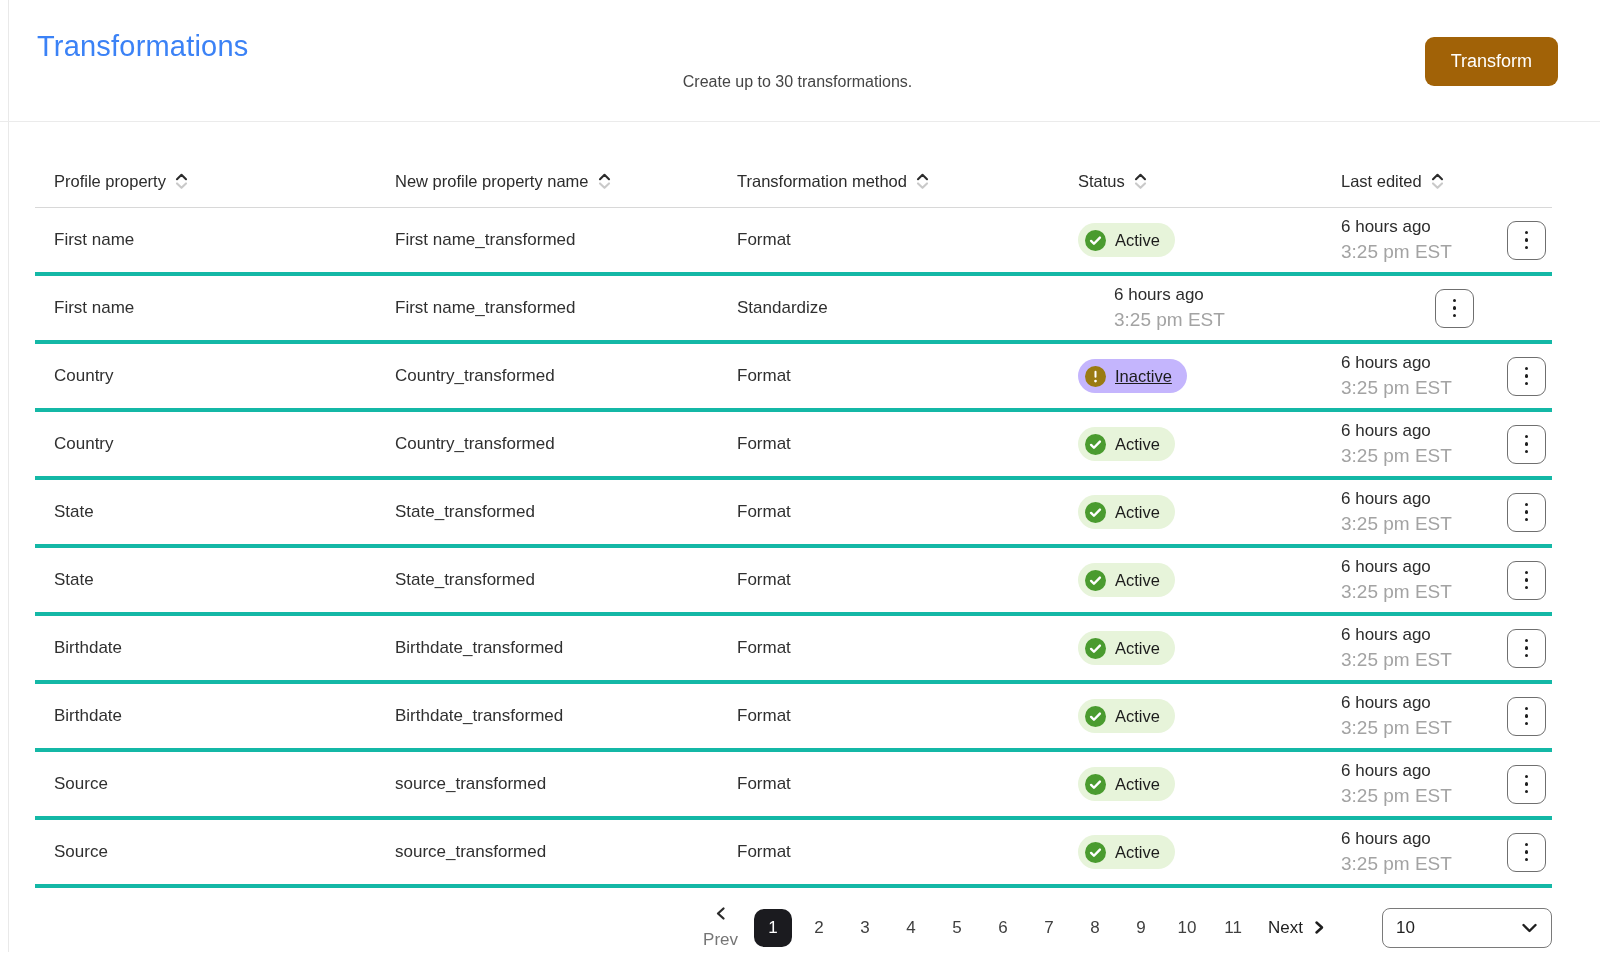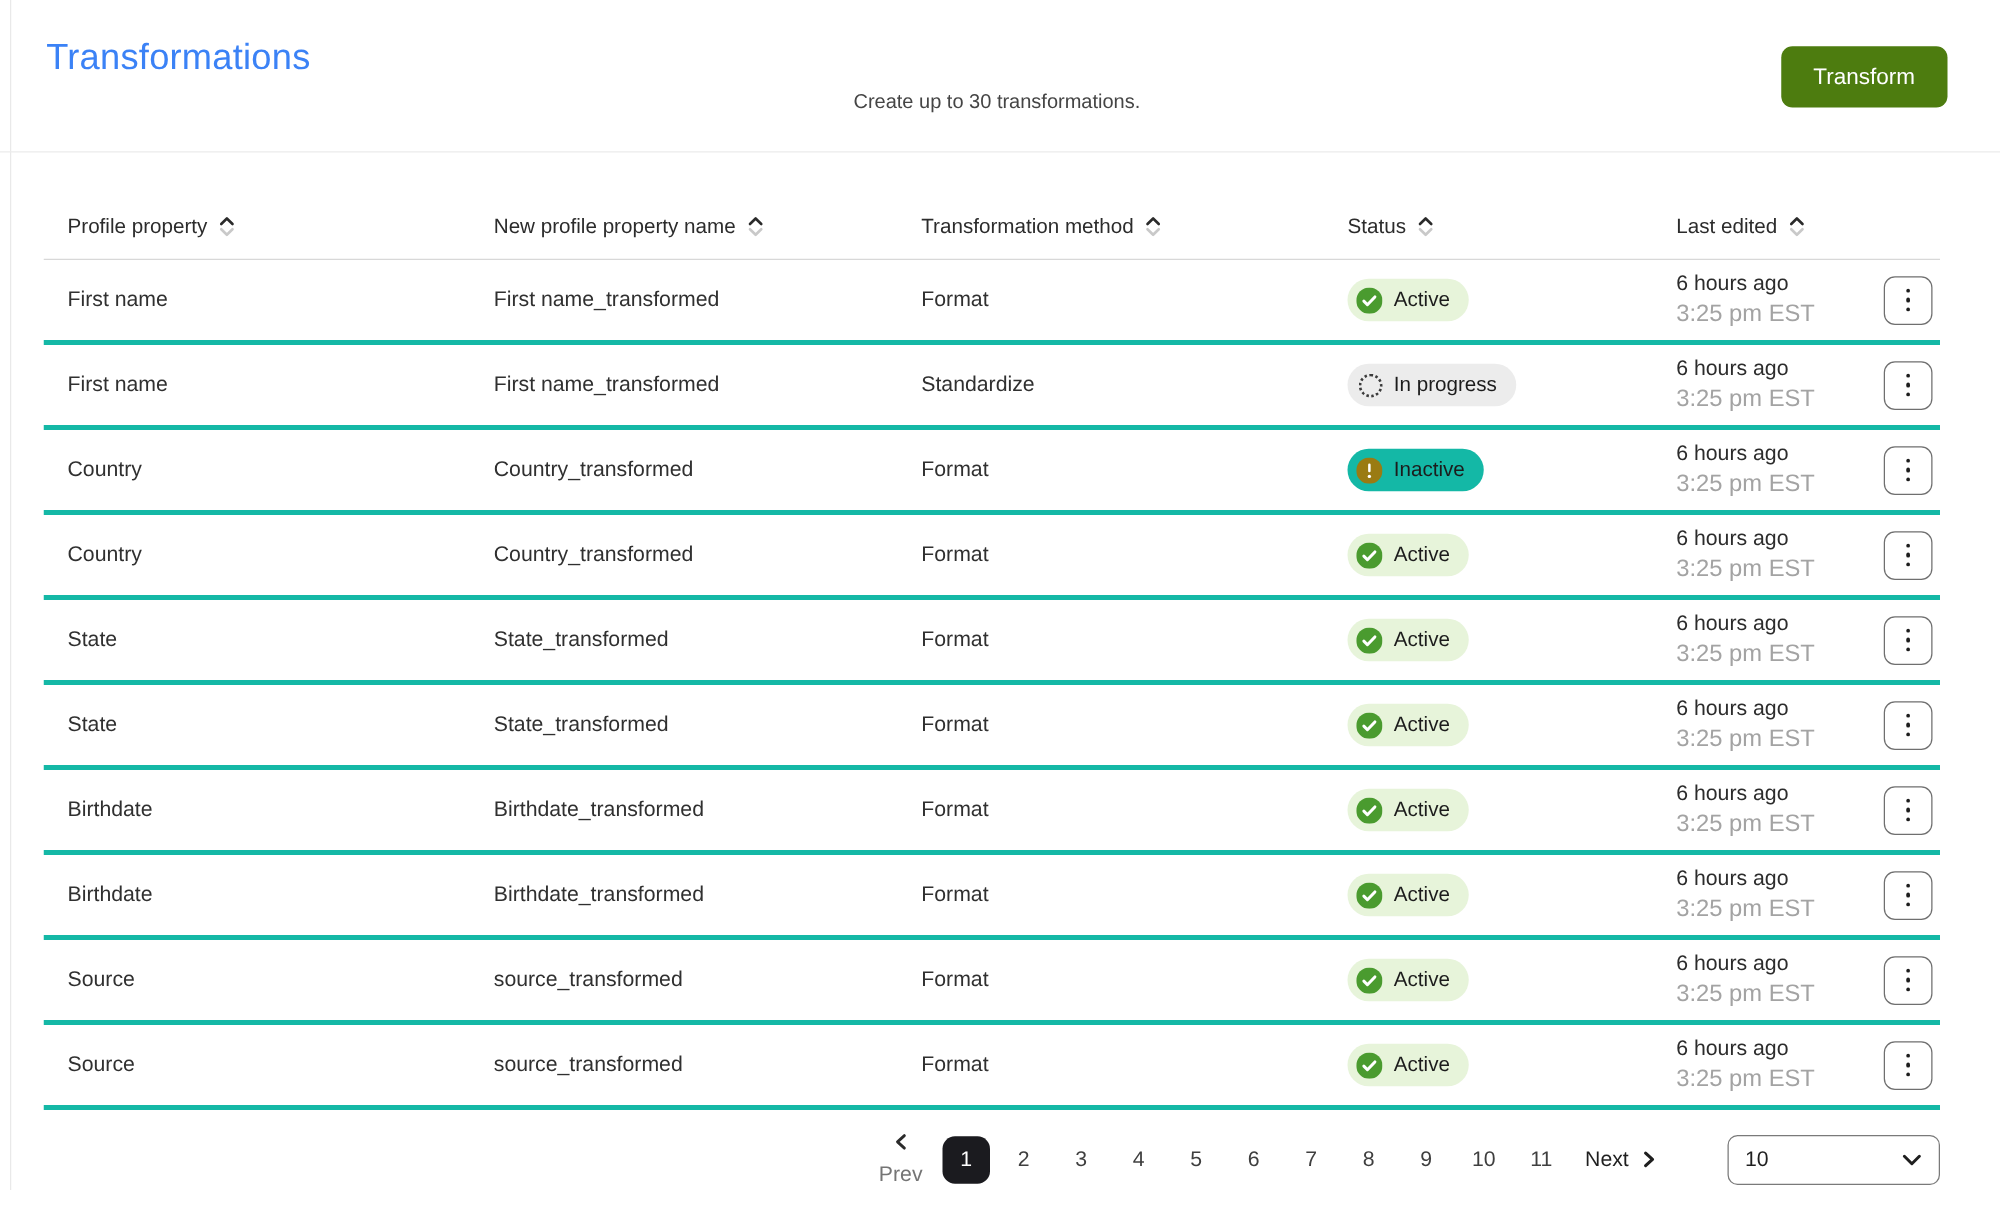--- a/index.html
+++ b/index.html
@@ -7,21 +7,21 @@
     font-family:"Liberation Sans","DejaVu Sans",sans-serif; color:#2e2e2e; }
 
   .left-edge { position:absolute; left:8px; top:0; width:1px; height:952px; background:#e9e9e9; }
 
   
   .page-header { position:relative; height:122px; border-bottom:1px solid #ebebeb;
     padding:30px 42px 0 37px; }
   .page-title { font-size:29px; font-weight:500; color:#3b82f6; letter-spacing:0.2px; }
   .page-subtitle { font-size:16px; color:#454545; margin-top:10px;text-align:center; }
   .transform-btn { position:absolute; top:37px; right:42px; height:49px; padding:0 26px;
-    background:#4d7c0f; color:#ffffff; font-size:18px; font-weight:500;
+    background:#a16207; color:#ffffff; font-size:18px; font-weight:500;
     border:none; border-radius:9px; cursor:pointer; font-family:inherit; }
 
   
   .table-wrap { margin-left:35px; width:1517px; }
   .grid-row { display:grid; grid-template-columns:360px 342px 341px 227px 175px 1fr;
     align-items:center; }
   .thead { height:86px; align-items:end; padding-bottom:16px; border-bottom:1px solid #d8d8d8; }
   .th { display:flex; align-items:flex-end; gap:8px; font-size:16.5px; color:#2c2c2c; cursor:pointer; }
   .c1 { padding-left:19px; }
   .c5 { padding-left:36px; }
@@ -29,21 +29,21 @@
   .sort-ic { display:inline-flex; flex-direction:column; line-height:0; }
 
   .tr { height:68px; border-bottom:4px solid #14b8a6; }
   .td { font-size:17px; color:#303030; }
 
   
   .badge { display:inline-flex; align-items:center; gap:9px; height:34px; padding:0 15px 0 7px;
     border-radius:17px; font-size:16.5px; font-weight:500; color:#1c1c1c; }
   .b-active   { background:#e7f4da; }
   .b-progress { background:#ececec; }
-  .b-inactive { background:#14b8a6; }
+  .b-inactive { background:#c4b5fd;text-decoration:underline; }
   .sic { width:21px; height:21px; display:inline-flex; }
   .sic svg { width:21px; height:21px; }
   .sic-spin { width:19px; height:19px; border:2px dotted #3c3c3c; border-radius:50%; margin-left:2px; }
 
   
   .when { font-size:17px; color:#2c2c2c; }
   .time { font-size:19px; color:#a3a3a3; margin-top:4px; }
 
   
   .kebab { width:39px; height:39px; border:1.5px solid #6f6f6f; border-radius:9px;
@@ -154,26 +154,20 @@
           <span class="dot"></span>
           <span class="dot"></span>
         </button>
       </div>
   </div>
 
   <div class="grid-row tr">
     <div class="td c1">First name</div>
     <div class="td">First name_transformed</div>
     <div class="td">Standardize</div>
-    <div class="td">
-      <span class="badge b-progress">
-          <span class="sic sic-spin"></span>
-          <span>In progress</span>
-        </span>
-    </div>
     <div class="td c5">
       <div class="when">6 hours ago</div>
       <div class="time">3:25 pm EST</div>
     </div>
     <div class="td c6">
         <button class="kebab">
           <span class="dot"></span>
           <span class="dot"></span>
           <span class="dot"></span>
         </button>

